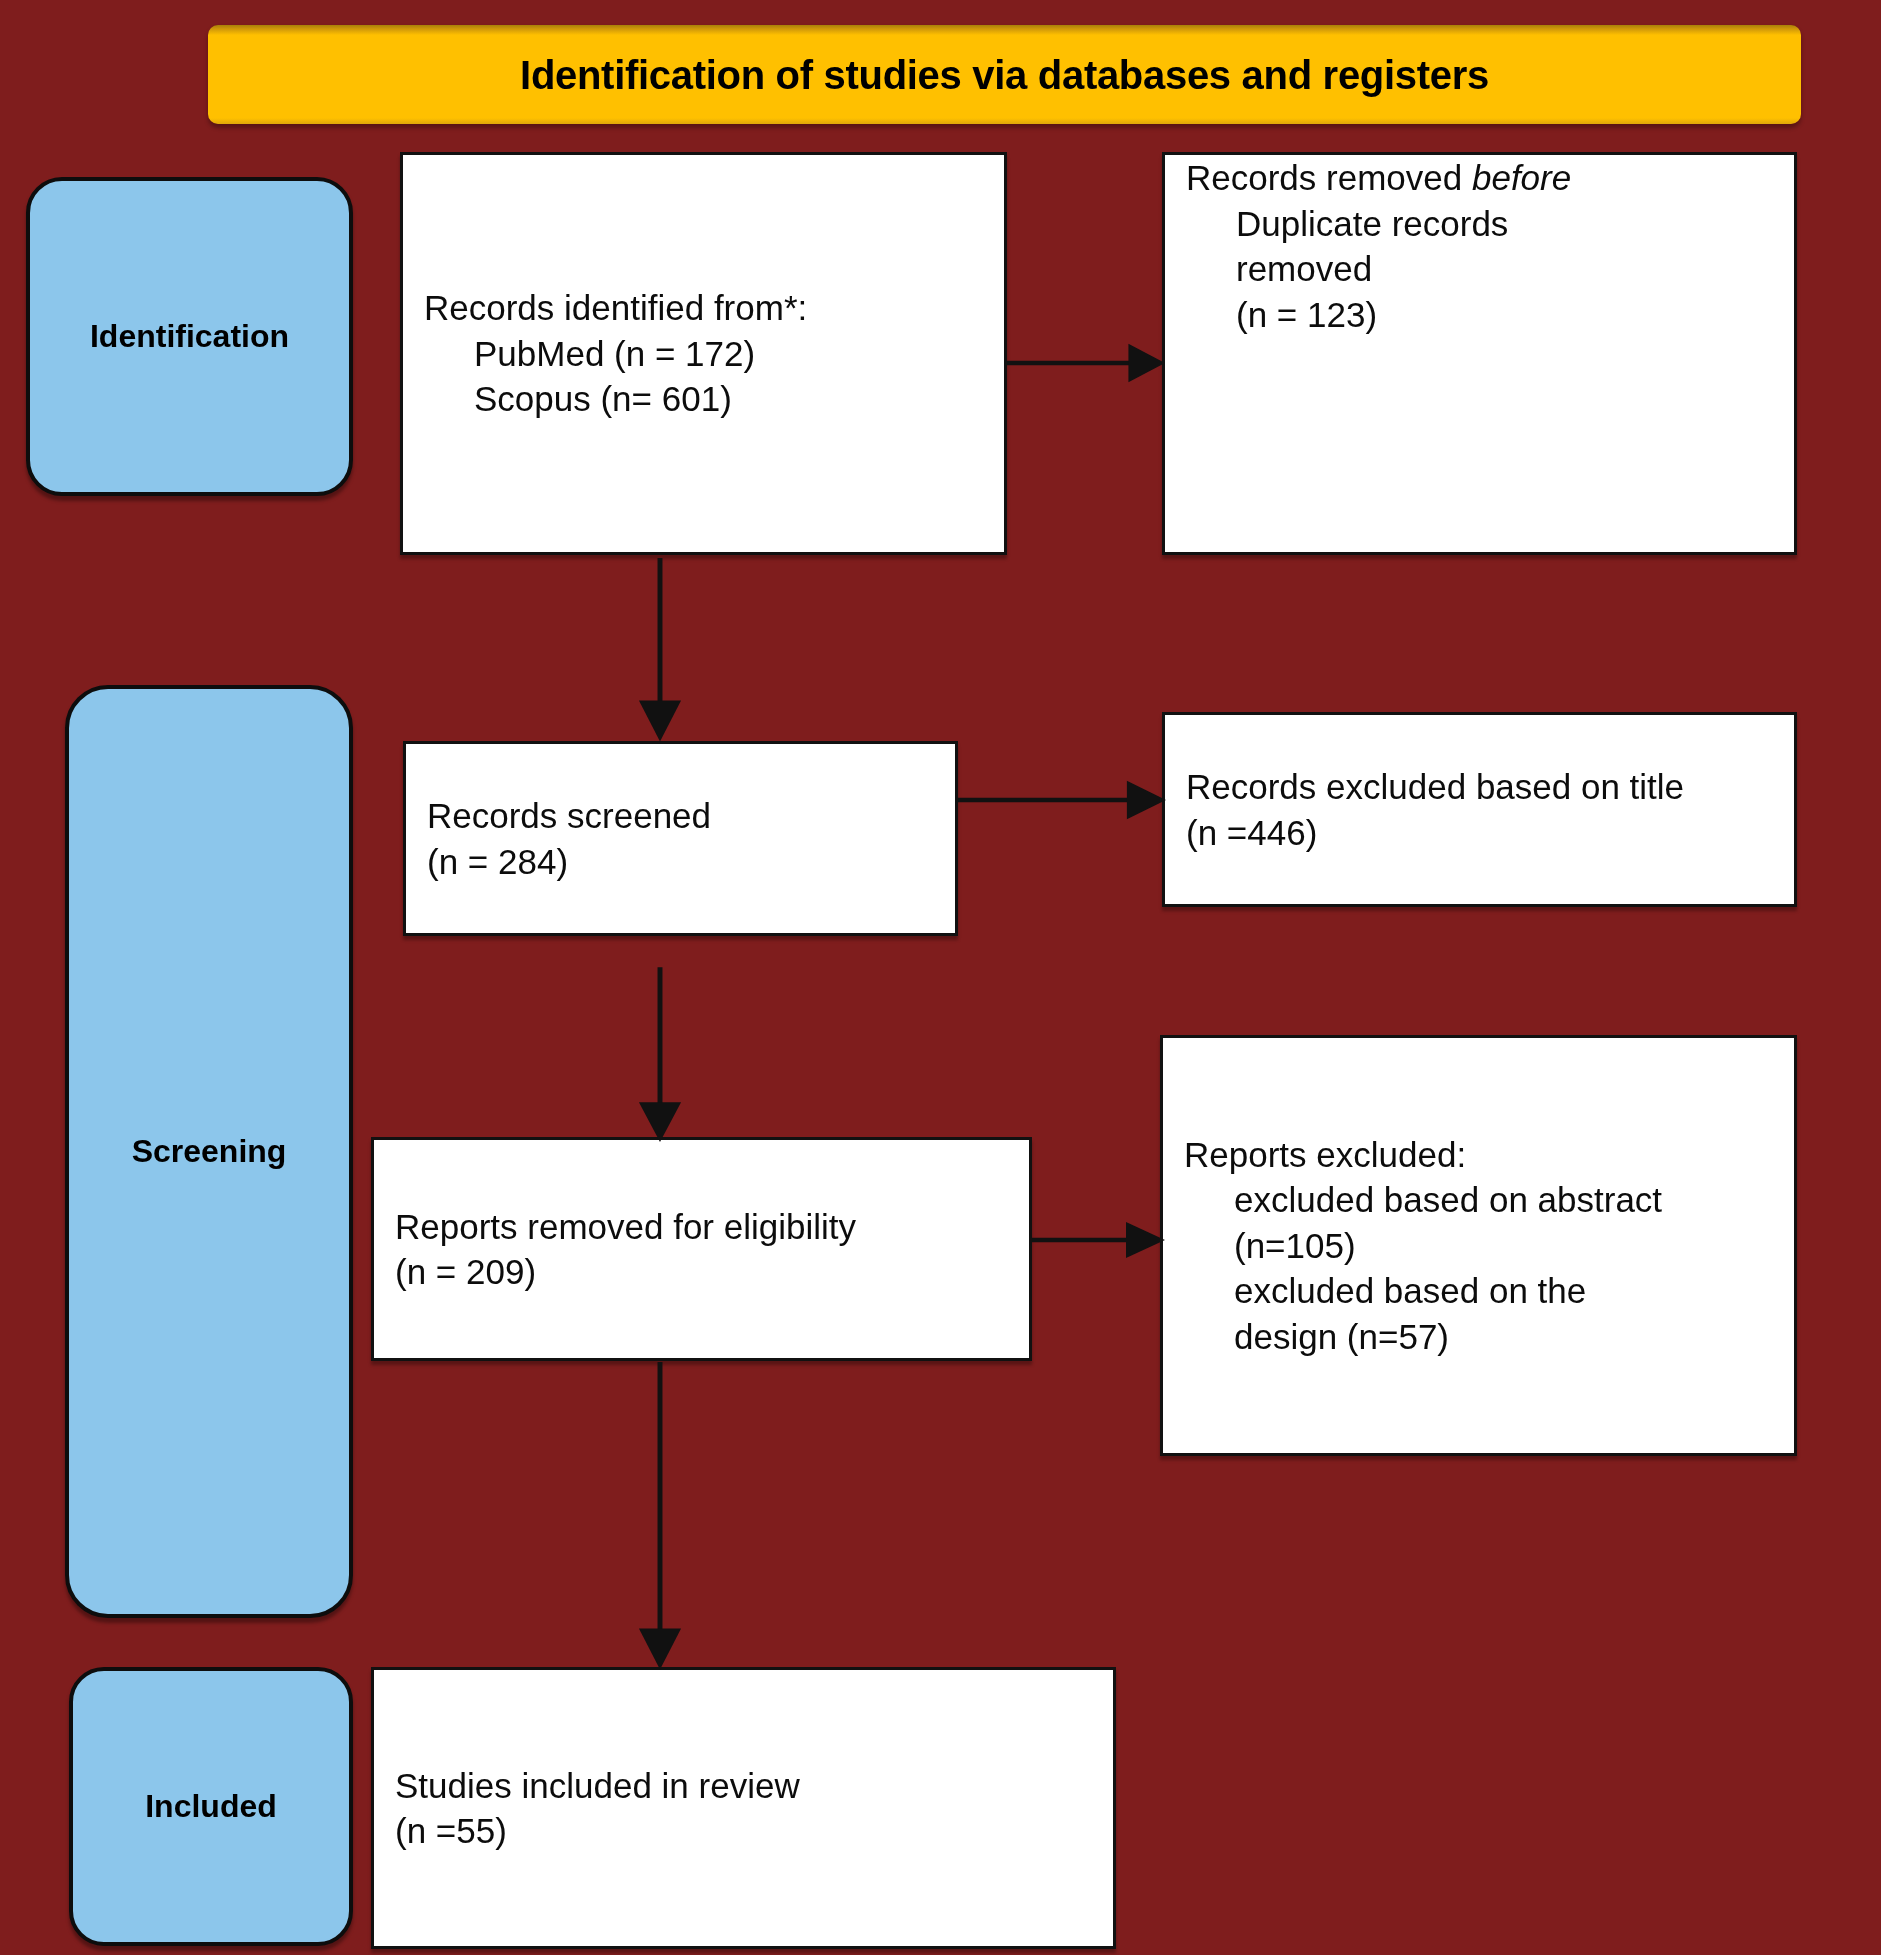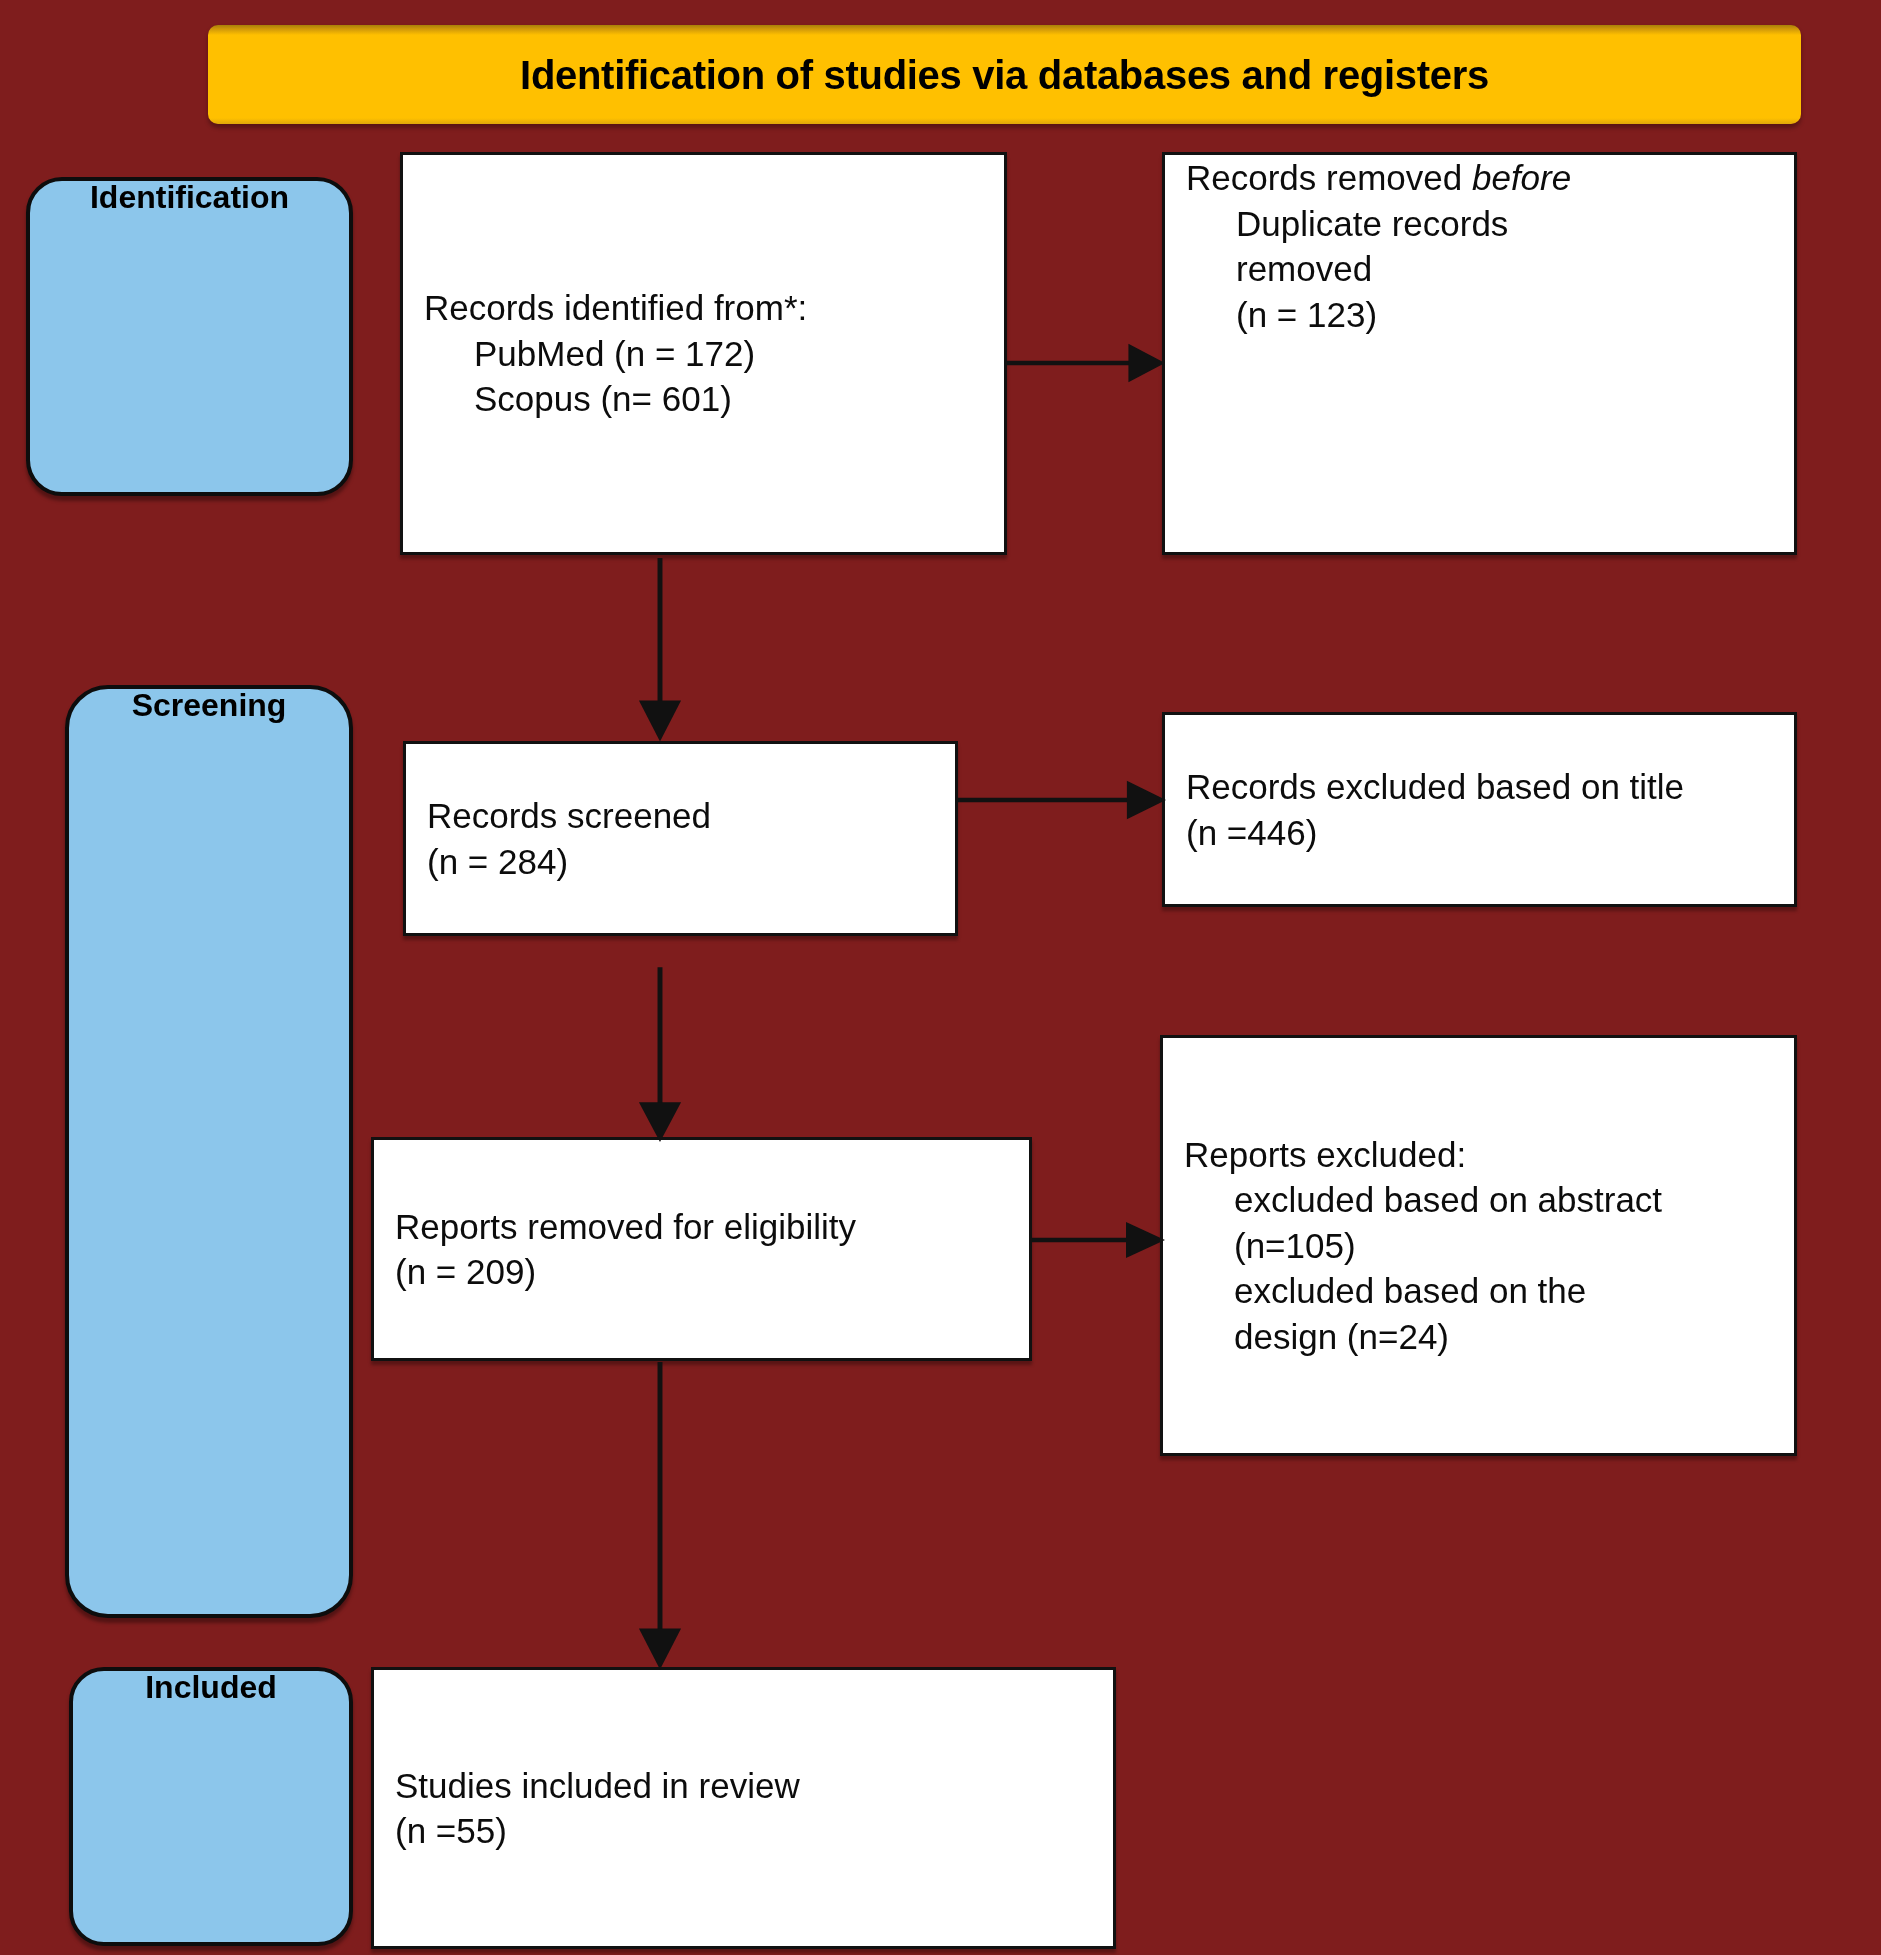--- a/index.html
+++ b/index.html
@@ -42,20 +42,21 @@
   }
 
   
   .stage {
     position: absolute;
     background: #8CC6EB;
     border: 4.3px solid #0d0d0d;
     border-radius: 36px;
     box-shadow: 0 4.3px 3.7px rgba(0,0,0,0.35);
     display: flex;
+    align-items: center;
     justify-content: center;
     box-sizing: border-box;
   }
   .stage-label {
     font-size: 32px;
     font-weight: bold;
     color: #000000;
     text-align: center;
     line-height: 1.05;
   }
@@ -145,21 +146,21 @@
   <div class="node" id="node-eligibility">
     <p>Reports removed for eligibility</p>
     <p>(n = 209)</p>
   </div>
 
   <div class="node" id="node-exc-reports">
     <p>Reports excluded:</p>
     <p class="indent">excluded based on abstract</p>
     <p class="indent">(n=105)</p>
     <p class="indent">excluded based on the</p>
-    <p class="indent">design (n=24)</p>
+    <p class="indent">design (n=57)</p>
   </div>
 
   <div class="node" id="node-included">
     <p>Studies included in review</p>
     <p>(n =55)</p>
   </div>
 
   <div class="conn" style="left:1007px; top:335px; width:158px; height:56px;">
     <svg width="158" height="56" viewBox="0 0 255 90">
       <line x1="0" y1="45" x2="205" y2="45" stroke="#111111" stroke-width="7"></line>

